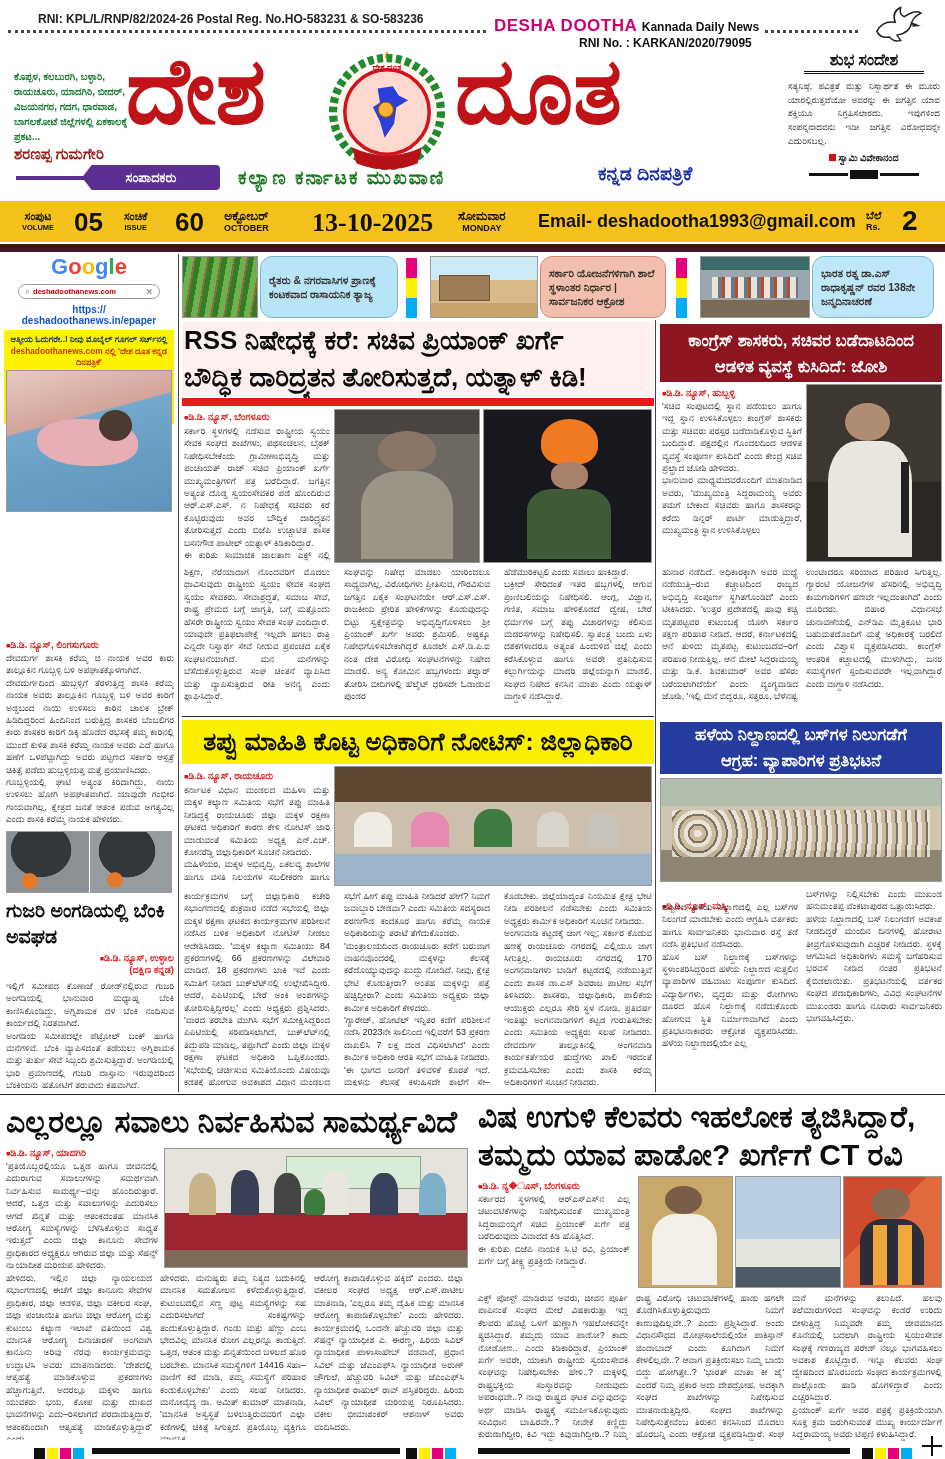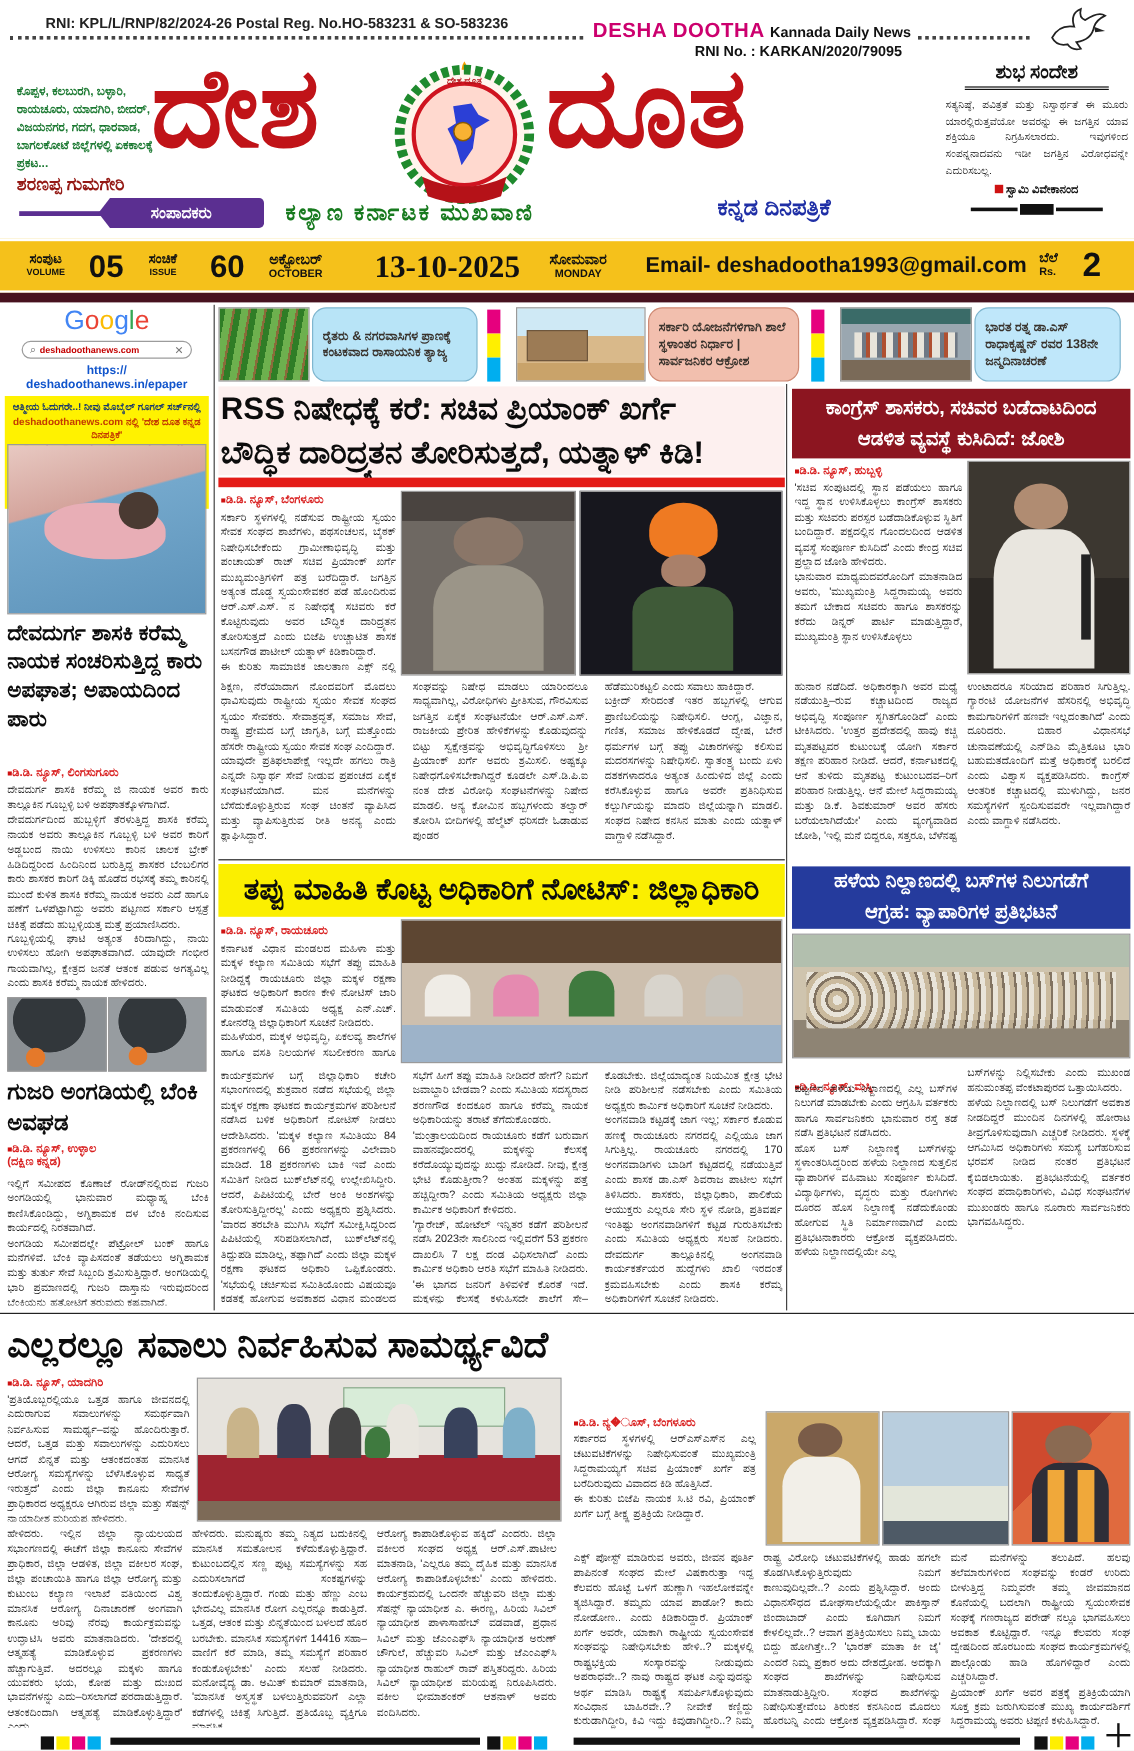--- a/index.html
+++ b/index.html
@@ -114,53 +114,52 @@
     </div>
     <div class="abs" style="left:902px;top:4px;font-size:28px;font-weight:bold;color:#111;">2</div>
   </div>
   <div class="abs" style="left:0;top:244px;width:945px;height:8px;background:#47121f;"></div>
 
   <div class="vline" style="left:178px;top:254px;height:838px;"></div>
   <div class="vline" style="left:655px;top:320px;height:772px;"></div>
   <div class="hline" style="left:0;top:1094px;width:945px;"></div>
 
   <div class="abs" style="left:4px;top:254px;width:170px;">
-    <div style="text-align:center;font-size:22px;font-weight:normal;"><span class="g1">G</span><span class="g2">o</span><span class="g3">o</span><span class="g4">g</span><span class="g5">l</span><span class="g6">e</span></div>
+    <div style="text-align:center;font-size:22px;font-weight:bold;"><span class="g1">G</span><span class="g2">o</span><span class="g3">o</span><span class="g4">g</span><span class="g5">l</span><span class="g6">e</span></div>
     <div class="pill" style="margin:4px 14px 0 14px;">
       <span class="q">⌕</span>
       <span class="v">deshadoothanews.com</span>
       <span class="q">✕</span>
     </div>
     <div style="margin-top:5px;text-align:center;font-size:10px;font-weight:bold;color:#1155cc;">https:// deshadoothanews.in/epaper</div>
     <div style="margin-top:4px;background:#fff200;padding:4px 3px;text-align:center;">
       <div class="kn" style="font-size:8.3px;font-weight:bold;color:#1a3a6b;line-height:1.4;">ಆತ್ಮೀಯ ಓದುಗರೇ..! ನೀವು ಮೊಬೈಲ್ ಗೂಗಲ್ ಸರ್ಚ್‌ನಲ್ಲಿ</div>
       <div class="kn" style="font-size:8.3px;font-weight:bold;color:#c43b00;line-height:1.4;">deshadoothanews.com ನಲ್ಲಿ 'ದೇಶ ದೂತ ಕನ್ನಡ ದಿನಪತ್ರಿಕೆ'</div>
       <div style="font-size:10px;font-weight:900;color:#e01010;line-height:1.4;">Desha Dootha Kannada Daily News paper</div>
       <div class="kn" style="font-size:8.3px;font-weight:bold;color:#1a3a6b;line-height:1.4;">ಎಂದು ಟೈಪ್ ಮಾಡಿದರೆ,</div>
       <div class="kn" style="font-size:8.3px;font-weight:bold;color:#1a3a6b;line-height:1.4;">ನಮ್ಮ ದಿನಪತ್ರಿಕೆಯನ್ನು ನೀವು ದಿನಾಲೂ ಓದಬಹುದು.</div>
     </div>
   </div>
 
   <div class="photo" style="left:6px;top:370px;width:166px;height:142px;background:linear-gradient(165deg,#e8c9c2 0%,#d4a49c 35%,#74a8cc 36%,#5d93ba 100%);">
     <div style="position:absolute;left:18%;top:34%;width:62%;height:34%;background:#e8aeb6;border-radius:40% 50% 40% 50%;"></div>
     <div style="position:absolute;left:56%;top:28%;width:20%;height:22%;background:#4a3a32;border-radius:50%;"></div>
   </div>
 
-  <div class="abs kn headline-black" style="left:6px;top:516px;width:168px;font-size:18px;line-height:1.33;">ದೇವದುರ್ಗ ಶಾಸಕಿ ಕರೆಮ್ಮ ನಾಯಕ ಸಂಚರಿಸುತ್ತಿದ್ದ ಕಾರು ಅಪಘಾತ; ಅಪಾಯದಿಂದ ಪಾರು</div>
   <div class="abs kn byline" style="left:6px;top:639px;">ಡಿ.ಡಿ. ನ್ಯೂಸ್, ಲಿಂಗಸುಗೂರು</div>
   <div class="abs kn bodytext" style="left:6px;top:652px;width:168px;height:176px;">ದೇವದುರ್ಗ ಶಾಸಕಿ ಕರೆಮ್ಮ ಜಿ ನಾಯಕ ಅವರ ಕಾರು ತಾಲ್ಲೂಕಿನ ಗೂಬ್ಬಳ್ಳಿ ಬಳಿ ಅಪಘಾತಕ್ಕೊಳಗಾಗಿದೆ.
 ದೇವದುರ್ಗದಿಂದ ಹುಬ್ಬಳ್ಳಿಗೆ ತೆರಳುತ್ತಿದ್ದ ಶಾಸಕಿ ಕರೆಮ್ಮ ನಾಯಕ ಅವರು ತಾಲ್ಲೂಕಿನ ಗೂಬ್ಬಳ್ಳಿ ಬಳಿ ಅವರ ಕಾರಿಗೆ ಅಡ್ಡಬಂದ ನಾಯಿ ಉಳಿಸಲು ಕಾರಿನ ಚಾಲಕ ಬ್ರೇಕ್ ಹಿಡಿದಿದ್ದರಿಂದ ಹಿಂದಿನಿಂದ ಬರುತ್ತಿದ್ದ ಶಾಸಕರ ಬೆಂಬಲಿಗರ ಕಾರು ಶಾಸಕರ ಕಾರಿಗೆ ಡಿಕ್ಕಿ ಹೊಡೆದ ರಭಸಕ್ಕೆ ತಮ್ಮ ಕಾರಿನಲ್ಲಿ ಮುಂದೆ ಕುಳಿತ ಶಾಸಕಿ ಕರೆಮ್ಮ ನಾಯಕ ಅವರು ಎದೆ ಹಾಗೂ ಹಣೆಗೆ ಒಳಪೆಟ್ಟಾಗಿದ್ದು ಅವರು ಪಟ್ಟಣದ ಸರ್ಕಾರಿ ಆಸ್ಪತ್ರೆ ಚಿಕಿತ್ಸೆ ಪಡೆದು ಹುಬ್ಬಳ್ಳಿಯತ್ತ ಮತ್ತೆ ಪ್ರಯಾಣಿಸಿದರು.
 ಗೂಬ್ಬಳ್ಳಿಯಲ್ಲಿ ಘಾಟಿ ಅತ್ಯಂತ ಕಿರಿದಾಗಿದ್ದು, ನಾಯಿ ಉಳಿಸಲು ಹೋಗಿ ಅಪಘಾತವಾಗಿದೆ. ಯಾವುದೇ ಗಂಭೀರ ಗಾಯವಾಗಿಲ್ಲ, ಕ್ಷೇತ್ರದ ಜನತೆ ಆತಂಕ ಪಡುವ ಅಗತ್ಯವಿಲ್ಲ ಎಂದು ಶಾಸಕಿ ಕರೆಮ್ಮ ನಾಯಕ ಹೇಳಿದರು.
 ಅಪಘಾತದಲ್ಲಿ ಗಾಯಗೊಂಡ ಶಾಸಕಿ ಕರೆಮ್ಮ ನಾಯಕ ಅವರು ಪಟ್ಟಣದ ಸರ್ಕಾರಿ ಆಸ್ಪತ್ರೆಯಲ್ಲಿ ಚಿಕಿತ್ಸೆ ಪಡೆಯುತ್ತಿರುವ ಸುದ್ದಿ ತಿಳಿದು ಸ್ಥಳೀಯ ಶಾಸಕ ಮಾನಪ್ಪ ವಜ್ಜಲ್ ಆಸ್ಪತ್ರೆಗೆ ಭೇಟಿ ನೀಡಿ ಆರೋಗ್ಯ ವಿಚಾರಿಸಿದರು.</div>
 
   <div class="photo" style="left:6px;top:831px;width:83px;height:62px;background:radial-gradient(circle at 28% 82%,#e5792a 0 10%,transparent 11%),radial-gradient(ellipse at 42% 30%,#32373b 0 45%,transparent 46%),#8b9094;"></div>
   <div class="photo" style="left:90px;top:831px;width:82px;height:62px;background:radial-gradient(circle at 30% 80%,#e5792a 0 10%,transparent 11%),radial-gradient(ellipse at 45% 32%,#32373b 0 45%,transparent 46%),#979ca0;"></div>
 
   <div class="abs kn headline-black" style="left:6px;top:898px;width:168px;font-size:19px;line-height:1.35;">ಗುಜರಿ ಅಂಗಡಿಯಲ್ಲಿ ಬೆಂಕಿ ಅವಘಡ</div>
-  <div class="abs kn byline" style="left:6px;top:952px;text-align:left;width:168px;">ಡಿ.ಡಿ. ನ್ಯೂಸ್, ಉಳ್ಳಾಲ
+  <div class="abs kn byline" style="left:6px;top:952px;text-align:right;width:168px;">ಡಿ.ಡಿ. ನ್ಯೂಸ್, ಉಳ್ಳಾಲ
 (ದಕ್ಷಿಣ ಕನ್ನಡ)</div>
   <div class="abs kn bodytext" style="left:6px;top:980px;width:168px;height:108px;">ಇಲ್ಲಿಗೆ ಸಮೀಪದ ಕೊಣಾಜೆ ರೋಡ್‌ನಲ್ಲಿರುವ ಗುಜರಿ ಅಂಗಡಿಯಲ್ಲಿ ಭಾನುವಾರ ಮಧ್ಯಾಹ್ನ ಬೆಂಕಿ ಕಾಣಿಸಿಕೊಂಡಿದ್ದು, ಅಗ್ನಿಶಾಮಕ ದಳ ಬೆಂಕಿ ನಂದಿಸುವ ಕಾರ್ಯದಲ್ಲಿ ನಿರತವಾಗಿದೆ.
 ಅಂಗಡಿಯ ಸಮೀಪದಲ್ಲೇ ಪೆಟ್ರೋಲ್ ಬಂಕ್ ಹಾಗೂ ಮನೆಗಳಿವೆ. ಬೆಂಕಿ ವ್ಯಾಪಿಸದಂತೆ ತಡೆಯಲು ಅಗ್ನಿಶಾಮಕ ಮತ್ತು ತುರ್ತು ಸೇವೆ ಸಿಬ್ಬಂದಿ ಶ್ರಮಿಸುತ್ತಿದ್ದಾರೆ. ಅಂಗಡಿಯಲ್ಲಿ ಭಾರಿ ಪ್ರಮಾಣದಲ್ಲಿ ಗುಜರಿ ದಾಸ್ತಾನು ಇರುವುದರಿಂದ ಬೆಂಕಿಯನ್ನು ಹತೋಟಿಗೆ ತರುವುದು ಕಷ್ಟವಾಗಿದೆ.</div>
 
   <div class="photo" style="left:182px;top:256px;width:76px;height:62px;background:repeating-linear-gradient(100deg,#2f7d26 0 5px,#6db04e 5px 11px,#8a6b3a 11px 13px);"></div>
   <div class="bubble kn" style="left:260px;top:256px;width:138px;height:62px;background:#b8e4f7;">
     <span>ರೈತರು &amp; ನಗರವಾಸಿಗಳ ಪ್ರಾಣಕ್ಕೆ ಕಂಟಕವಾದ ರಾಸಾಯನಿಕ ತ್ಯಾಜ್ಯ</span>
   </div>
   <div class="cmy" style="left:406px;top:258px;">
     <div style="background:#e6007e;"></div>
@@ -263,20 +262,22 @@
     <div style="position:absolute;left:36%;top:20%;width:9%;height:36%;background:#444;border-radius:45% 45% 0 0;"></div>
     <div style="position:absolute;left:52%;top:18%;width:9%;height:38%;background:#e9e6df;border-radius:45% 45% 0 0;"></div>
     <div style="position:absolute;left:68%;top:20%;width:9%;height:36%;background:#38425c;border-radius:45% 45% 0 0;"></div>
     <div style="position:absolute;left:84%;top:20%;width:9%;height:36%;background:#7fb0c9;border-radius:45% 45% 0 0;"></div>
     <div style="position:absolute;left:46%;top:34%;width:7%;height:22%;background:#3f7a3f;border-radius:50% 50% 20% 20%;"></div>
   </div>
   <div class="abs kn bodytext" style="left:6px;top:1272px;width:146px;height:168px;">ಹೇಳಿದರು. ಇಲ್ಲಿನ ಜಿಲ್ಲಾ ನ್ಯಾಯಲಯದ ಸಭಾಂಗಣದಲ್ಲಿ ಈಚೆಗೆ ಜಿಲ್ಲಾ ಕಾನೂನು ಸೇವೆಗಳ ಪ್ರಾಧಿಕಾರ, ಜಿಲ್ಲಾ ಆಡಳಿತ, ಜಿಲ್ಲಾ ವಕೀಲರ ಸಂಘ, ಜಿಲ್ಲಾ ಪಂಚಾಯಿತಿ ಹಾಗೂ ಜಿಲ್ಲಾ ಆರೋಗ್ಯ ಮತ್ತು ಕುಟುಂಬ ಕಲ್ಯಾಣ ಇಲಾಖೆ ವತಿಯಿಂದ ವಿಶ್ವ ಮಾನಸಿಕ ಆರೋಗ್ಯ ದಿನಾಚಾರಣೆ ಅಂಗವಾಗಿ ಕಾನೂನು ಅರಿವು ನೆರವು ಕಾರ್ಯಕ್ರಮವನ್ನು ಉದ್ಘಾಟಿಸಿ ಅವರು ಮಾತನಾಡಿದರು. 'ದೇಶದಲ್ಲಿ ಆತ್ಮಹತ್ಯೆ ಮಾಡಿಕೊಳ್ಳುವ ಪ್ರಕರಣಗಳು ಹೆಚ್ಚಾಗುತ್ತಿವೆ. ಅದರಲ್ಲೂ ಮಕ್ಕಳು ಹಾಗೂ ಯುವಕರು ಭಯ, ಕೋಪ ಮತ್ತು ದುಃಖದ ಭಾವನೆಗಳನ್ನು ಎದು–ರಿಸಲಾಗದೆ ಪರದಾಡುತ್ತಿದ್ದಾರೆ. ಆತಂಕದಿಂದಾಗಿ ಆತ್ಮಹತ್ಯೆ ಮಾಡಿಕೊಳ್ಳುತ್ತಿದ್ದಾರೆ' ಎಂದು</div>
   <div class="abs kn bodytext" style="left:160px;top:1272px;width:146px;height:168px;">ಹೇಳಿದರು. ಮನುಷ್ಯರು ತಮ್ಮ ನಿತ್ಯದ ಬದುಕಿನಲ್ಲಿ ಮಾನಸಿಕ ಸಮತೋಲನ ಕಳೆದುಕೊಳ್ಳುತ್ತಿದ್ದಾರೆ. ಕುಟುಂಬದಲ್ಲಿನ ಸಣ್ಣ ಪುಟ್ಟ ಸಮಸ್ಯೆಗಳನ್ನು ಸಹ ಎದುರಿಸಲಾಗದೆ ಸಂಕಷ್ಟಗಳನ್ನು ತಂದುಕೊಳ್ಳುತ್ತಿದ್ದಾರೆ. ಗಂಡು ಮತ್ತು ಹೆಣ್ಣು ಎಂಬ ಭೇದವಿಲ್ಲ ಮಾನಸಿಕ ರೋಗ ಎಲ್ಲರನ್ನೂ ಕಾಡುತ್ತಿದೆ. ಒತ್ತಡ, ಆತಂಕ ಮತ್ತು ಖಿನ್ನತೆಯಿಂದ ಬಳಲದೆ ಹೊರ ಬರಬೇಕು. ಮಾನಸಿಕ ಸಮಸ್ಯೆಗಳಿಗೆ 14416 ಸಹಾ–ವಾಣಿಗೆ ಕರೆ ಮಾಡಿ, ತಮ್ಮ ಸಮಸ್ಯೆಗೆ ಪರಿಹಾರ ಕಂಡುಕೊಳ್ಳಬೇಕು' ಎಂದು ಸಲಹೆ ನೀಡಿದರು. ಮನೋವೈದ್ಯ ಡಾ. ಅಮಿತ್ ಕುಮಾರ್ ಮಾತನಾಡಿ, 'ಮಾನಸಿಕ ಅಸ್ವಸ್ಥತೆ ಬಳಲುತ್ತಿರುವವರಿಗೆ ಎಲ್ಲಾ ಕಡೆಗಳಲ್ಲಿ ಚಿಕಿತ್ಸೆ ಸಿಗುತ್ತಿದೆ. ಪ್ರತಿಯೊಬ್ಬ ವ್ಯಕ್ತಿಗೂ ಮಾನಸಿಕ</div>
   <div class="abs kn bodytext" style="left:314px;top:1272px;width:150px;height:168px;">ಆರೋಗ್ಯ ಕಾಪಾಡಿಕೊಳ್ಳುವ ಹಕ್ಕಿದೆ' ಎಂದರು. ಜಿಲ್ಲಾ ವಕೀಲರ ಸಂಘದ ಅಧ್ಯಕ್ಷ ಆರ್.ಎಸ್.ಪಾಟೀಲ ಮಾತನಾಡಿ, 'ಎಲ್ಲರೂ ತಮ್ಮ ದೈಹಿಕ ಮತ್ತು ಮಾನಸಿಕ ಆರೋಗ್ಯ ಕಾಪಾಡಿಕೊಳ್ಳಬೇಕು' ಎಂದು ಹೇಳಿದರು. ಕಾರ್ಯಕ್ರಮದಲ್ಲಿ ಒಂದನೇ ಹೆಚ್ಚುವರಿ ಜಿಲ್ಲಾ ಮತ್ತು ಸೆಷನ್ಸ್ ನ್ಯಾಯಾಧೀಶ ಎ. ಈರಣ್ಣ, ಹಿರಿಯ ಸಿವಿಲ್ ನ್ಯಾಯಾಧೀಶ ಪಾಳಾಸಾಹೇಬ್ ವಡವಾಡೆ, ಪ್ರಧಾನ ಸಿವಿಲ್ ಮತ್ತು ಜೆಎಂಎಫ್‌ಸಿ ನ್ಯಾಯಾಧೀಶ ಅರುಣ್ ಚೌಗುಲೆ, ಹೆಚ್ಚುವರಿ ಸಿವಿಲ್ ಮತ್ತು ಜೆಎಂಎಫ್‌ಸಿ ನ್ಯಾಯಾಧೀಶ ರಾಹುಲ್ ರಾವ್ ಪಸ್ತಿತರಿದ್ದರು. ಹಿರಿಯ ಸಿವಿಲ್ ನ್ಯಾಯಾಧೀಶ ಮರಿಯಪ್ಪ ನಿರೂಪಿಸಿದರು. ವಕೀಲ ಭೀಮಾಶಂಕರ್ ಆಶನಾಳ್ ಅವರು ವಂದಿಸಿದರು.</div>
 
+  <div class="abs kn headline-black" style="left:478px;top:1098px;width:466px;font-size:30px;line-height:1.28;white-space:pre-line;">ವಿಷ ಉಗುಳಿ ಕೆಲವರು ಇಹಲೋಕ ತ್ಯಜಿಸಿದ್ದಾರೆ,
+ತಮ್ಮದು ಯಾವ ಪಾಡೋ? ಖರ್ಗೆಗೆ CT ರವಿ</div>
   <div class="abs kn byline" style="left:478px;top:1180px;">ಡಿ.ಡಿ. ನ್ಯ�ೂಸ್, ಬೆಂಗಳೂರು</div>
   <div class="abs kn bodytext" style="left:478px;top:1193px;width:152px;height:96px;">ಸರ್ಕಾರದ ಸ್ಥಳಗಳಲ್ಲಿ ಆರ್‌ಎಸ್‌ಎಸ್‌ನ ಎಲ್ಲ ಚಟುವಟಿಕೆಗಳನ್ನು ನಿಷೇಧಿಸುವಂತೆ ಮುಖ್ಯಮಂತ್ರಿ ಸಿದ್ದರಾಮಯ್ಯಗೆ ಸಚಿವ ಪ್ರಿಯಾಂಕ್ ಖರ್ಗೆ ಪತ್ರ ಬರೆದಿರುವುದು ವಿವಾದದ ಕಿಡಿ ಹೊತ್ತಿಸಿದೆ.
 ಈ ಕುರಿತು ಬಿಜೆಪಿ ನಾಯಕ ಸಿ.ಟಿ ರವಿ, ಪ್ರಿಯಾಂಕ್ ಖರ್ಗೆ ಬಗ್ಗೆ ತೀಕ್ಷ್ಣ ಪ್ರತಿಕ್ರಿಯೆ ನೀಡಿದ್ದಾರೆ.</div>
   <div class="photo" style="left:638px;top:1176px;width:95px;height:112px;background:linear-gradient(180deg,#caa86a 0 100%);">
     <div style="position:absolute;left:28%;top:8%;width:40%;height:26%;background:#7a5c48;border-radius:50%;"></div>
     <div style="position:absolute;left:14%;top:34%;width:70%;height:64%;background:#f2efe8;border-radius:35% 35% 0 0;"></div>
   </div>
   <div class="photo" style="left:735px;top:1176px;width:106px;height:112px;background:linear-gradient(180deg,#b9cede 0 56%,#e3e6da 56% 82%,#4e5a66 82%);"></div>
   <div class="photo" style="left:843px;top:1176px;width:99px;height:112px;background:linear-gradient(135deg,#cf4a2e 0 40%,#e06a3e 40%);">
     <div style="position:absolute;left:28%;top:10%;width:40%;height:28%;background:#8a6a52;border-radius:50%;"></div>

